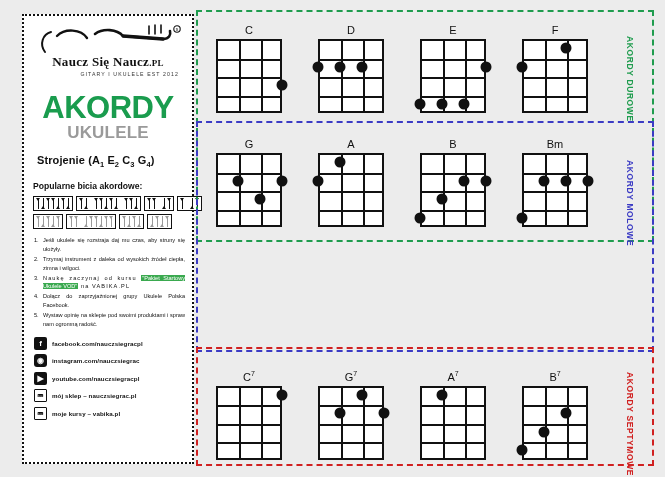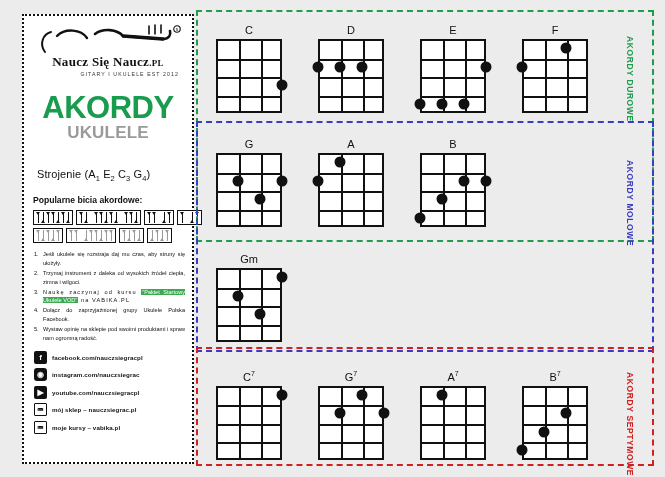--- a/index.html
+++ b/index.html
@@ -43,22 +43,22 @@
   .t-schematy {
     text-align: center; font-size: 17px; font-weight: 800;
     color: #9a9a9a; letter-spacing: .2px; line-height: 1.05; margin-top: 1px;
   }
   .t-akordow {
     text-align: center; font-size: 17px; font-weight: 800;
     color: #111; letter-spacing: .2px; line-height: 1.05;
   }
 
   .strojenie {
-    font-size: 11px; font-weight: 400; color: #111;
-    margin-top: 26px; padding-left: 6px; letter-spacing: .1px;
+    font-size: 11px; font-weight: 700; color: #111;
+    margin-top: 12px; padding-left: 6px; letter-spacing: .1px;
   }
   .strojenie sub { font-size: 7.5px; }
   .popularne {
     font-size: 8.6px; font-weight: 700; color: #111;
     margin-top: 12px; padding-left: 2px;
   }
 
   
   .strum-rows { margin-top: 5px; padding-left: 2px; }
   .strum-row { display: flex; gap: 3px; margin-bottom: 3px; }
@@ -533,37 +533,38 @@
               <div class="hline" style="top: 17.5px;"></div>
               <div class="hline" style="top: 36px;"></div>
               <div class="hline" style="top: 54.5px;"></div>
             </div>
             <div class="dot" style="left: 44px; top: 27.75px;"></div>
             <div class="dot" style="left: 66px; top: 27.75px;"></div>
             <div class="dot" style="left: 22px; top: 46.25px;"></div>
             <div class="dot" style="left: 0px; top: 64.75px;"></div>
           </div>
         </div>
+        <div class="chord-cell">
+          <div class="chord-name">Bm</div>
+          <div class="diagram">
+            <div class="grid">
+              <div class="vline" style="left: 21px;"></div>
+              <div class="vline" style="left: 43px;"></div>
+              <div class="hline" style="top: 17.5px;"></div>
+              <div class="hline" style="top: 36px;"></div>
+              <div class="hline" style="top: 54.5px;"></div>
+            </div>
+            <div class="dot" style="left: 22px; top: 27.75px;"></div>
+            <div class="dot" style="left: 44px; top: 27.75px;"></div>
+            <div class="dot" style="left: 66px; top: 27.75px;"></div>
+            <div class="dot" style="left: 0px; top: 64.75px;"></div>
+          </div>
+        </div>
       </div>
       <div class="chord-row" style="top: 243px;">
-        <div class="chord-cell">
-          <div class="chord-name">Gm</div>
-          <div class="diagram">
-            <div class="grid">
-              <div class="vline" style="left: 21px;"></div>
-              <div class="vline" style="left: 43px;"></div>
-              <div class="hline" style="top: 17.5px;"></div>
-              <div class="hline" style="top: 36px;"></div>
-              <div class="hline" style="top: 54.5px;"></div>
-            </div>
-            <div class="dot" style="left: 66px; top: 9.25px;"></div>
-            <div class="dot" style="left: 22px; top: 27.75px;"></div>
-            <div class="dot" style="left: 44px; top: 46.25px;"></div>
-          </div>
-        </div>
       </div>
       <div class="chord-row" style="top: 360px;">
         <div class="chord-cell">
           <div class="chord-name">C<sup>7</sup></div>
           <div class="diagram">
             <div class="grid">
               <div class="vline" style="left: 21px;"></div>
               <div class="vline" style="left: 43px;"></div>
               <div class="hline" style="top: 17.5px;"></div>
               <div class="hline" style="top: 36px;"></div>

